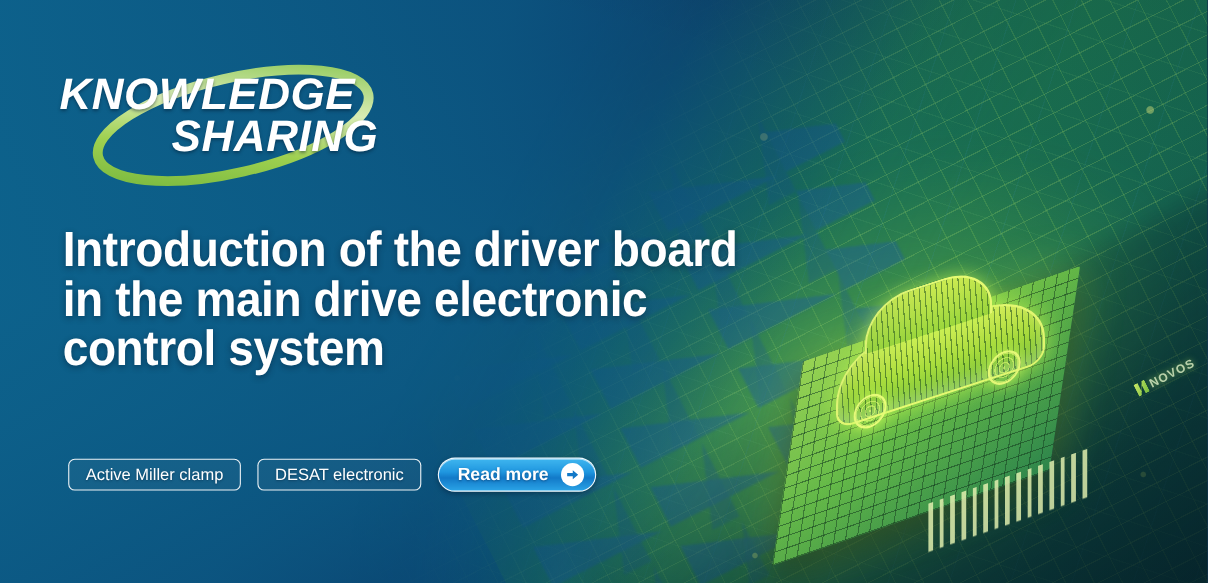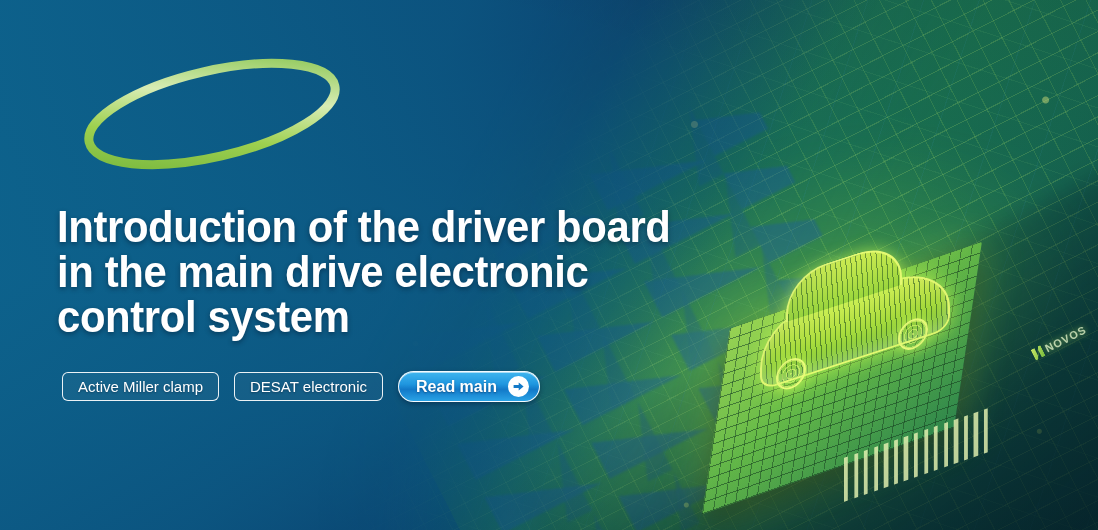--- a/index.html
+++ b/index.html
@@ -194,21 +194,21 @@
     font-size:45px;line-height:1.0;
     font-weight:bold;
     letter-spacing:-.4px;
     transform:scaleX(.93);
     transform-origin:left top;
     text-shadow:0 2px 6px rgba(0,20,40,.45);
   }
   .headline span{display:block;white-space:nowrap;}
 
   
-  .actions{position:absolute;left:62px;top:371px;display:flex;align-items:center;gap:15px;}
+  .actions{position:absolute;left:62px;top:416px;display:flex;align-items:center;gap:15px;}
   .tag{
     height:29px;padding:0 15px;
     display:flex;align-items:center;justify-content:center;
     border:1px solid rgba(255,255,255,.92);
     border-radius:6px;
     color:#fff;font-size:15px;
     background:rgba(255,255,255,.04);
     white-space:nowrap;
     text-shadow:0 1px 2px rgba(0,20,40,.4);
   }
@@ -271,37 +271,41 @@
       <defs>
         <linearGradient id="swg" x1="0" y1="1" x2="1" y2="0">
           <stop offset="0%" stop-color="#6fb23a"></stop>
           <stop offset="35%" stop-color="#9ed04f"></stop>
           <stop offset="62%" stop-color="#d8ecb4"></stop>
           <stop offset="100%" stop-color="#7dbf42"></stop>
         </linearGradient>
       </defs>
       <ellipse cx="166" cy="62" rx="126" ry="43" fill="none" stroke="url(#swg)" stroke-width="9" transform="rotate(-13 166 62)"></ellipse>
     </svg>
+    <div class="logo-text">
+      <span class="logo-l1">KNOWLEDGE</span>
+      <span class="logo-l2">SHARING</span>
+    </div>
   </div>
 
   <div class="headline">
     <span>Introduction of the driver board</span>
     <span>in the main drive electronic</span>
     <span>control system</span>
   </div>
 
   <div class="actions">
     <div class="tag">
       <span>Active Miller clamp</span>
     </div>
     <div class="tag">
       <span>DESAT electronic</span>
     </div>
     <div class="cta">
-      <span>Read main</span>
+      <span>Read more</span>
       <span class="cta-arrow">
         <svg width="13" height="13" viewBox="0 0 13 13" aria-hidden="true">
           <path d="M1.6 5.1h5.1V2.4L11.6 6.5 6.7 10.6V7.9H1.6z" fill="#1279c8"></path>
         </svg>
       </span>
     </div>
   </div>
 
 </div>
 

